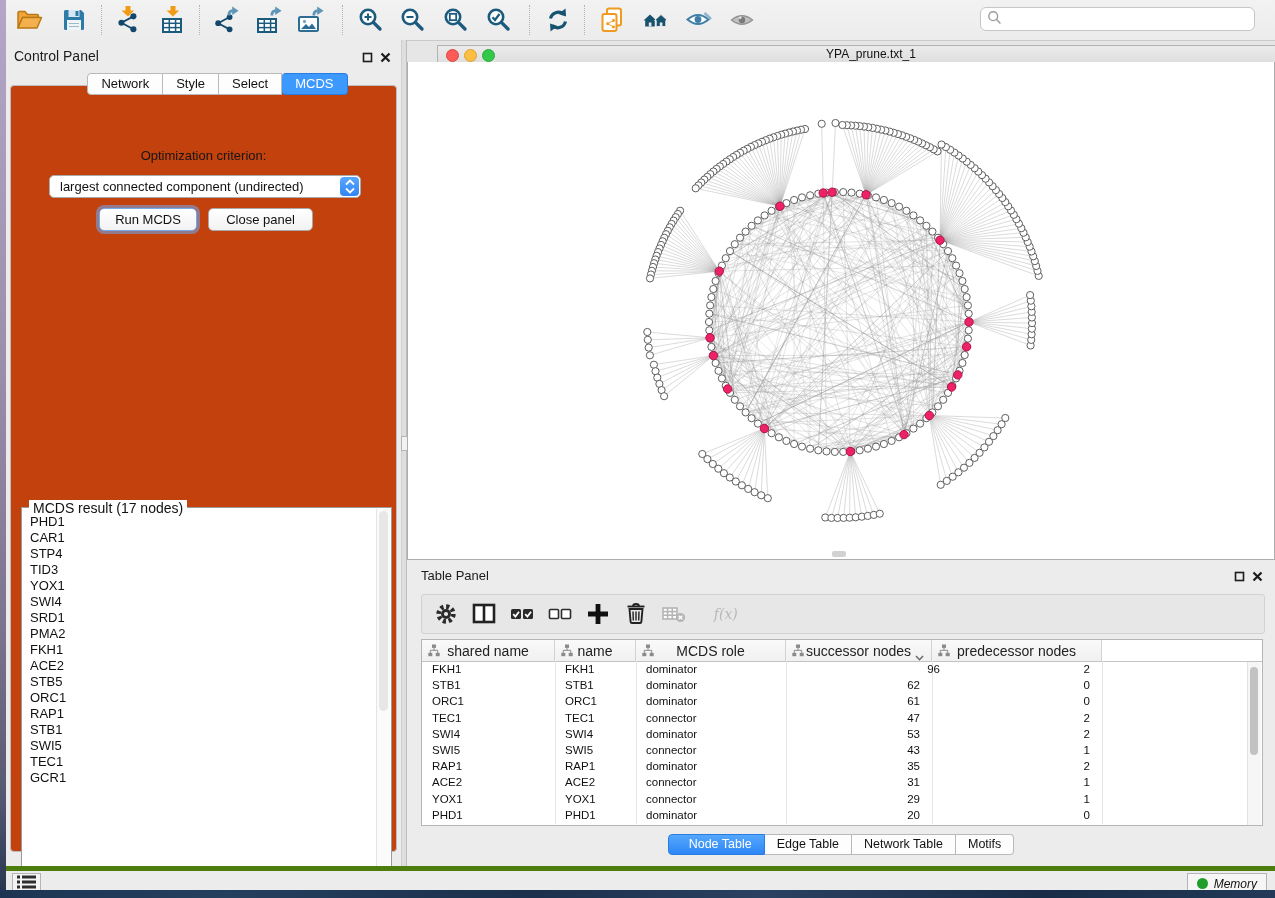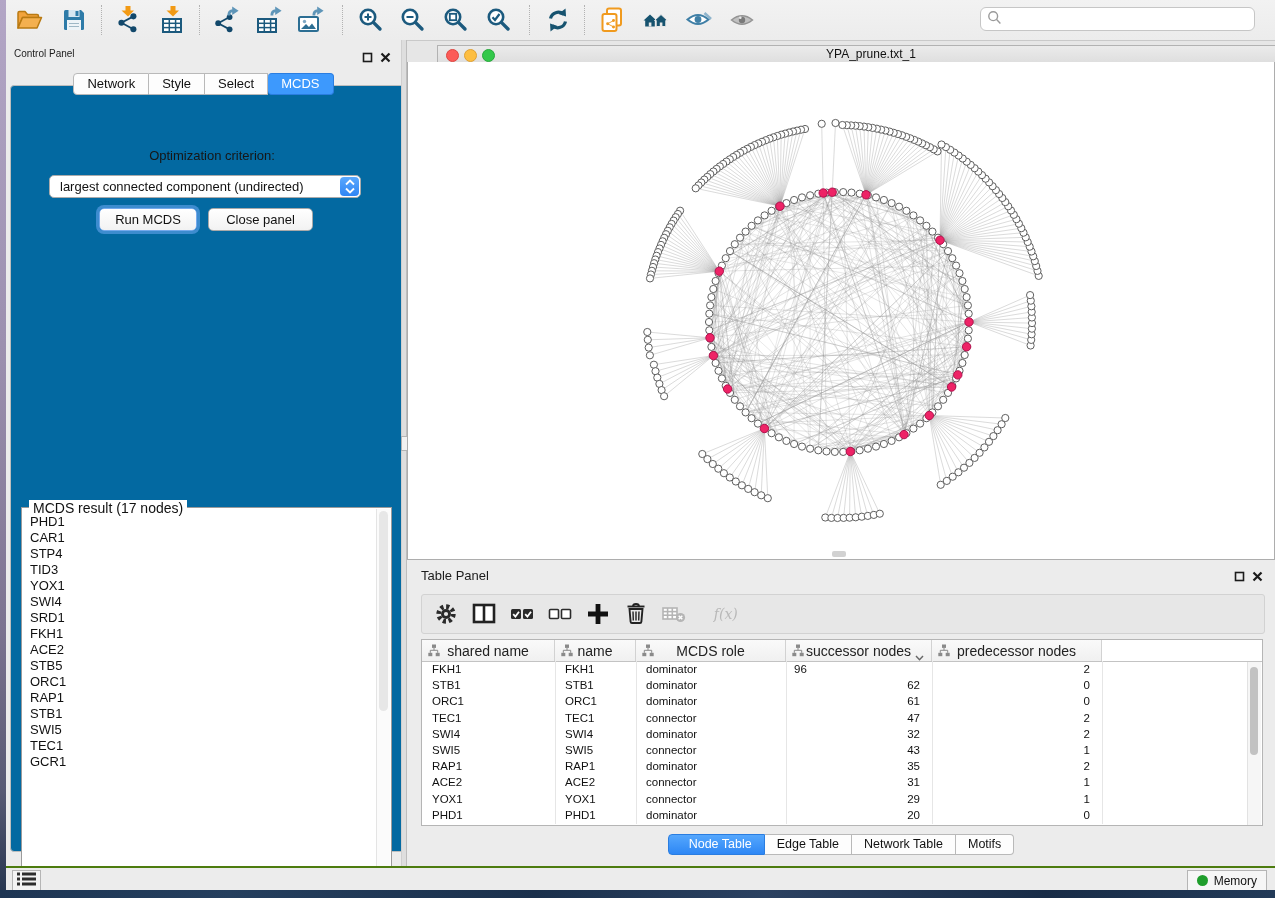--- a/index.html
+++ b/index.html
@@ -18,30 +18,30 @@
   .tb-sep{position:absolute;top:5px;width:0;height:30px;border-left:1px dotted #b2b2b2;}
   #searchbox{position:absolute;left:974px;top:7px;width:275px;height:24px;background:#fff;
     border:1px solid #c6c6c6;border-radius:6px;display:flex;align-items:center;padding:0 6px;box-sizing:border-box;}
   #searchbox input{border:none;outline:none;flex:1;font-size:12px;margin-left:5px;background:transparent;}
 
   
   #main{position:absolute;left:0;top:40px;width:1269px;height:826px;}
 
   
   #control-panel{position:absolute;left:0;top:0;width:395px;height:826px;background:#ececec;}
-  .panel-title{position:absolute;left:8px;top:8px;font-size:10px;color:#1c1c1c;}
+  .panel-title{position:absolute;left:8px;top:8px;font-size:14px;color:#1c1c1c;}
   .panel-btns{position:absolute;top:9px;display:flex;gap:7px;align-items:center;}
-  #cp-tabs{position:absolute;left:0;top:33px;width:100%;display:flex;justify-content:center;z-index:3;}
+  #cp-tabs{position:absolute;left:14px;top:33px;width:100%;display:flex;justify-content:center;z-index:3;}
   .cp-tab{height:20px;line-height:20px;padding:0 13px;font-size:13px;background:#fdfdfd;
      border:1px solid #b9b9b9;border-left:none;color:#111;cursor:default;}
   .cp-tab:first-child{border-left:1px solid #b9b9b9;border-radius:4px 0 0 4px;}
   .cp-tab:last-child{border-radius:0 4px 4px 0;}
   .cp-tab.active{background:#3d99fd;border-color:#2a7de0;color:#fff;border-radius:4px;}
-  #cp-inner{position:absolute;left:4px;top:45px;width:385px;height:765px;background:#0369a1;
-     border:1px solid #bdbdbd;border-radius:4px;padding-left:17px;}
+  #cp-inner{position:absolute;left:4px;top:45px;width:385px;height:765px;background:#c2410c;
+     border:1px solid #bdbdbd;border-radius:4px;}
   #opt-label{position:absolute;left:0;top:62px;width:100%;text-align:center;font-size:13px;color:#161616;}
   #combo{position:absolute;left:38px;top:89px;width:312px;height:23px;background:#fff;border:1px solid #ababab;
      border-radius:5px;box-sizing:border-box;display:flex;align-items:center;}
   #combo .val{flex:1;font-size:13px;padding-left:10px;color:#111;white-space:nowrap;}
   #combo .stepper{width:19px;height:19px;margin-right:1px;border-radius:4px;background:linear-gradient(#5aa8fd,#2f85f4);
      display:flex;align-items:center;justify-content:center;}
   .cp-button{position:absolute;top:122px;height:23px;background:linear-gradient(#ffffff,#f2f2f2);
      border:1px solid #a9a9a9;border-radius:5px;font-size:13px;color:#111;
      display:flex;align-items:center;justify-content:center;box-sizing:border-box;}
   #run-btn{left:88px;width:98px;border-color:#74a9ec;box-shadow:0 0 0 3px rgba(110,170,245,.55);}
@@ -89,21 +89,21 @@
   #tbl-scroll{position:absolute;right:1px;top:22px;width:13px;height:163px;background:#f6f6f6;border-left:1px solid #e2e2e2;}
   #tbl-thumb{position:absolute;left:2px;top:5px;width:8px;height:88px;background:#c2c2c2;border-radius:4px;}
   #tp-tabs{position:absolute;left:0;top:274px;width:100%;display:flex;justify-content:center;}
   .tp-tab{height:19px;line-height:19px;padding:0 12px;font-size:12.5px;background:#fdfdfd;color:#111;
      border:1px solid #b9b9b9;border-left:none;}
   .tp-tab:first-child{border-left:1px solid #b9b9b9;border-radius:4px 0 0 4px;padding-left:20px;}
   .tp-tab:last-child{border-radius:0 4px 4px 0;}
   .tp-tab.active{background:linear-gradient(#55a7fd,#2d87f5);border-color:#2a7de0;color:#fff;border-radius:4px 0 0 4px;}
 
   
-  #status-bar{position:absolute;left:0;top:866px;width:1269px;height:24px;background:#ececec;border-top:2px solid #4d7c0f;box-sizing:border-box;}
+  #status-bar{position:absolute;left:0;top:866px;width:1269px;height:24px;background:#ececec;border-top:5px solid #4d7c0f;box-sizing:border-box;font-style:italic;}
   #list-btn{position:absolute;left:6px;top:2px;width:27px;height:19px;background:#f4f4f4;border:1px solid #b5b5b5;
      display:flex;align-items:center;justify-content:center;}
   #memory-btn{position:absolute;right:8px;top:2px;height:19px;padding:0 9px;background:#f6f6f6;border:1px solid #b5b5b5;
      display:flex;align-items:center;gap:6px;font-size:12px;color:#111;}
   #memory-dot{width:11px;height:11px;border-radius:50%;background:#1f9e2c;}
 </style>
 </head>
 <body>
 
 <div id="desktop">
@@ -316,20 +316,21 @@
           <div id="result-box">
             <span id="result-legend">MCDS result (17 nodes)</span>
             <div id="result-list">
                 <div class="result-item">PHD1</div>
                 <div class="result-item">CAR1</div>
                 <div class="result-item">STP4</div>
                 <div class="result-item">TID3</div>
                 <div class="result-item">YOX1</div>
                 <div class="result-item">SWI4</div>
                 <div class="result-item">SRD1</div>
+                <div class="result-item">PMA2</div>
                 <div class="result-item">FKH1</div>
                 <div class="result-item">ACE2</div>
                 <div class="result-item">STB5</div>
                 <div class="result-item">ORC1</div>
                 <div class="result-item">RAP1</div>
                 <div class="result-item">STB1</div>
                 <div class="result-item">SWI5</div>
                 <div class="result-item">TEC1</div>
                 <div class="result-item">GCR1</div>
               </div>
@@ -1296,21 +1297,21 @@
           <div id="tbl-body">
               <div class="colline" style="left:133px"></div>
               <div class="colline" style="left:214px"></div>
               <div class="colline" style="left:364px"></div>
               <div class="colline" style="left:510px"></div>
               <div class="colline" style="left:680px"></div>
               <div class="tr" style="top:0.0px">
                 <div class="td" style="left:10px;width:118px">FKH1</div>
                 <div class="td" style="left:143px;width:66px">FKH1</div>
                 <div class="td" style="left:224px;width:135px">dominator</div>
-                <div class="td" style="left:372px;width:134px;text-align:left">96</div>
+                <div class="td" style="left:384px;width:134px;text-align:right">96</div>
                 <div class="td" style="left:510px;width:158px;text-align:right">2</div>
               </div>
               <div class="tr" style="top:16.2px">
                 <div class="td" style="left:10px;width:118px">STB1</div>
                 <div class="td" style="left:143px;width:66px">STB1</div>
                 <div class="td" style="left:224px;width:135px">dominator</div>
                 <div class="td" style="left:364px;width:134px;text-align:right">62</div>
                 <div class="td" style="left:510px;width:158px;text-align:right">0</div>
               </div>
               <div class="tr" style="top:32.4px">
@@ -1324,21 +1325,21 @@
                 <div class="td" style="left:10px;width:118px">TEC1</div>
                 <div class="td" style="left:143px;width:66px">TEC1</div>
                 <div class="td" style="left:224px;width:135px">connector</div>
                 <div class="td" style="left:364px;width:134px;text-align:right">47</div>
                 <div class="td" style="left:510px;width:158px;text-align:right">2</div>
               </div>
               <div class="tr" style="top:64.8px">
                 <div class="td" style="left:10px;width:118px">SWI4</div>
                 <div class="td" style="left:143px;width:66px">SWI4</div>
                 <div class="td" style="left:224px;width:135px">dominator</div>
-                <div class="td" style="left:364px;width:134px;text-align:right">32</div>
+                <div class="td" style="left:364px;width:134px;text-align:right">53</div>
                 <div class="td" style="left:510px;width:158px;text-align:right">2</div>
               </div>
               <div class="tr" style="top:81.0px">
                 <div class="td" style="left:10px;width:118px">SWI5</div>
                 <div class="td" style="left:143px;width:66px">SWI5</div>
                 <div class="td" style="left:224px;width:135px">connector</div>
                 <div class="td" style="left:364px;width:134px;text-align:right">43</div>
                 <div class="td" style="left:510px;width:158px;text-align:right">1</div>
               </div>
               <div class="tr" style="top:97.2px">

